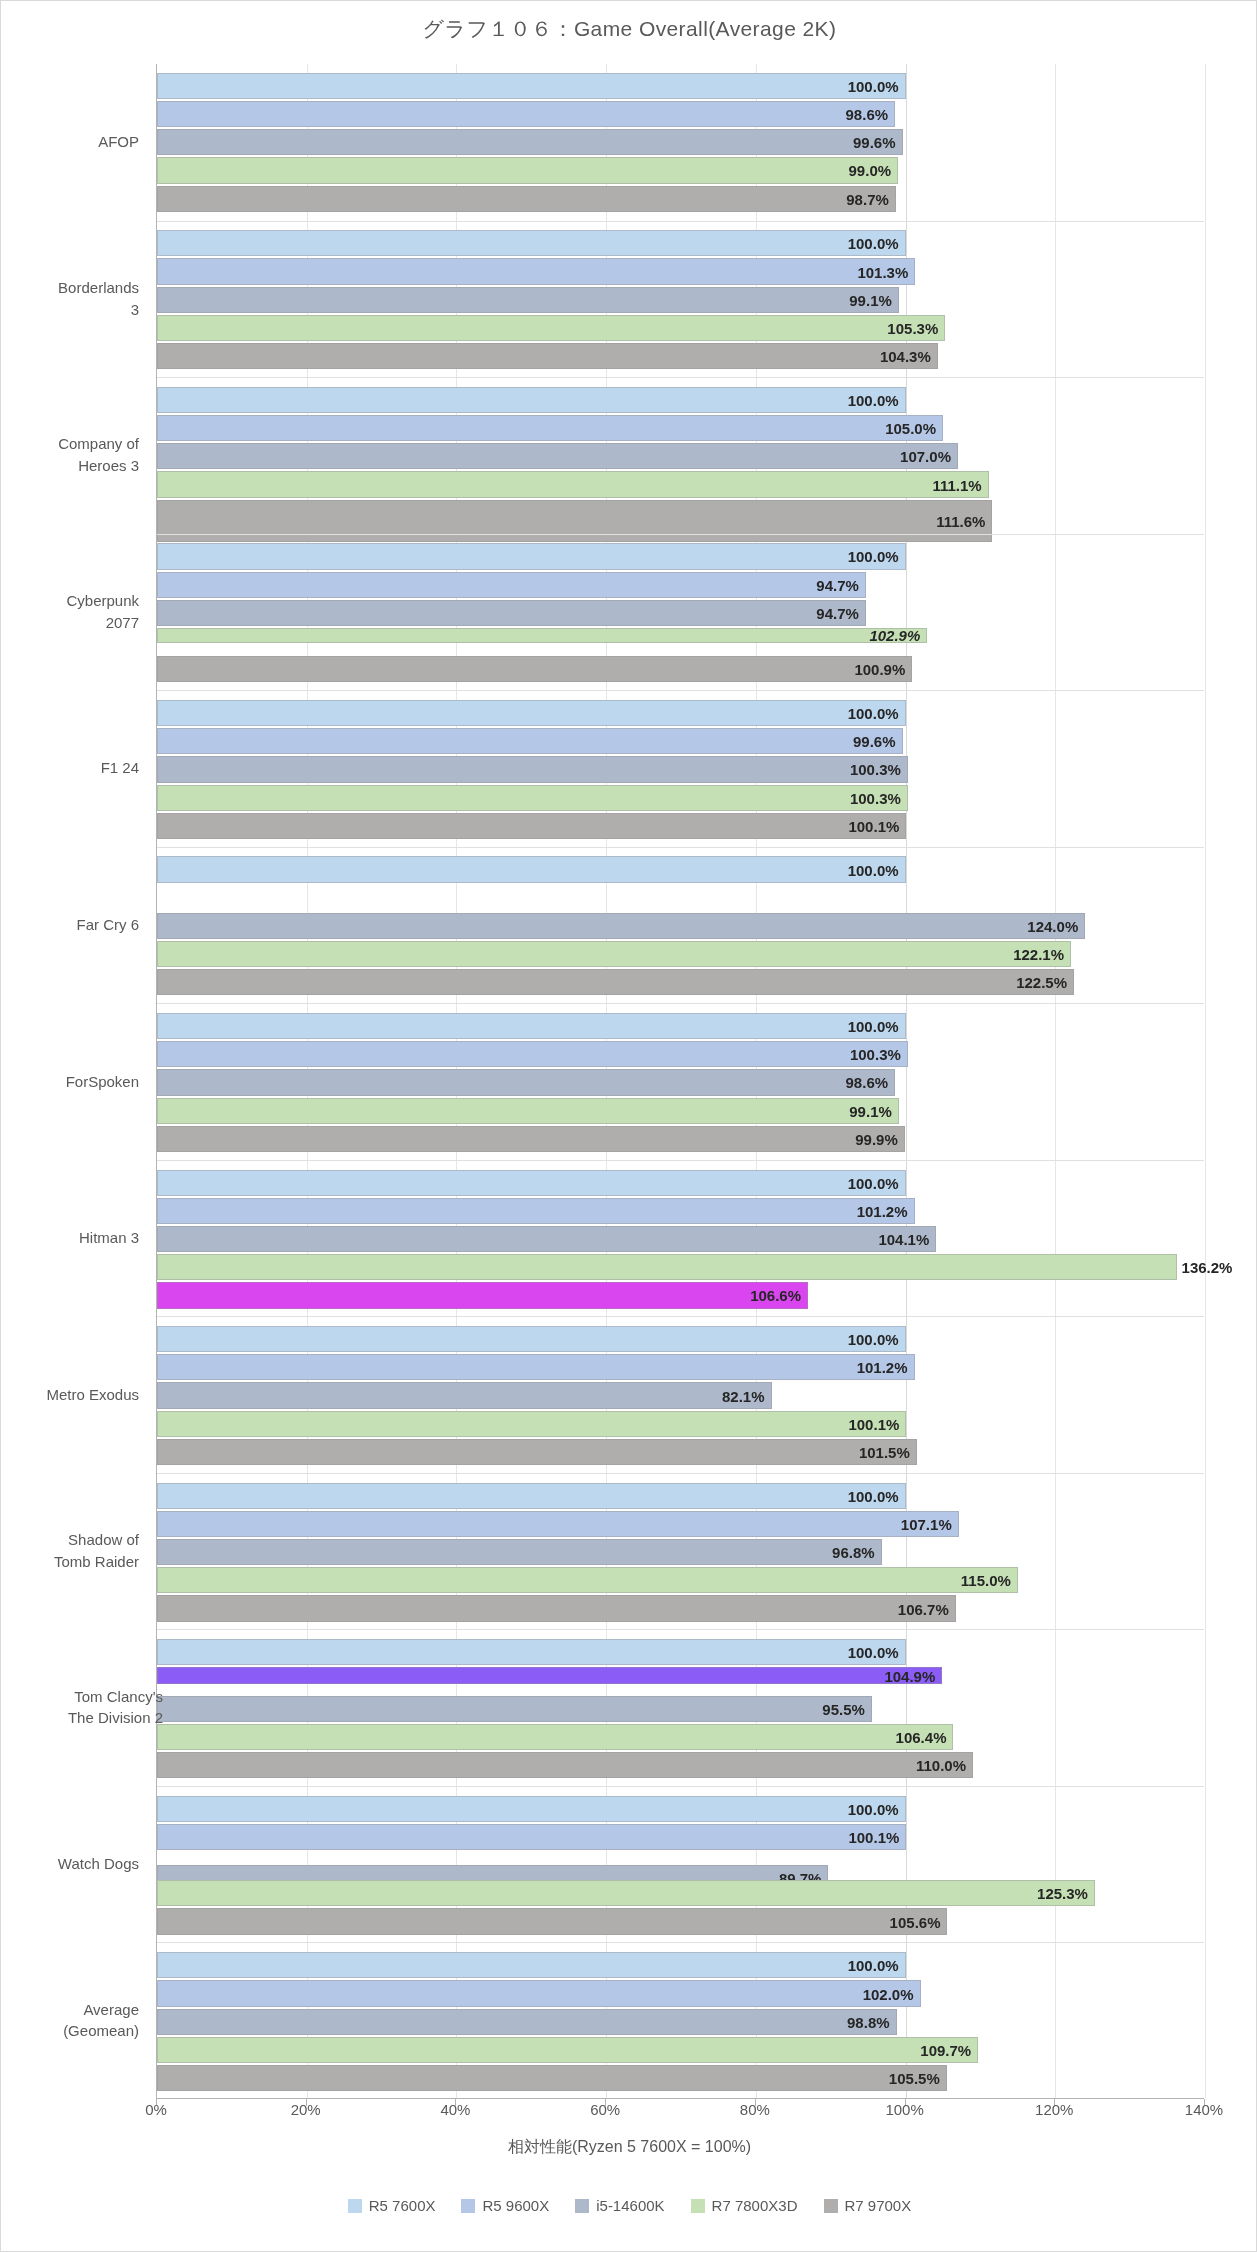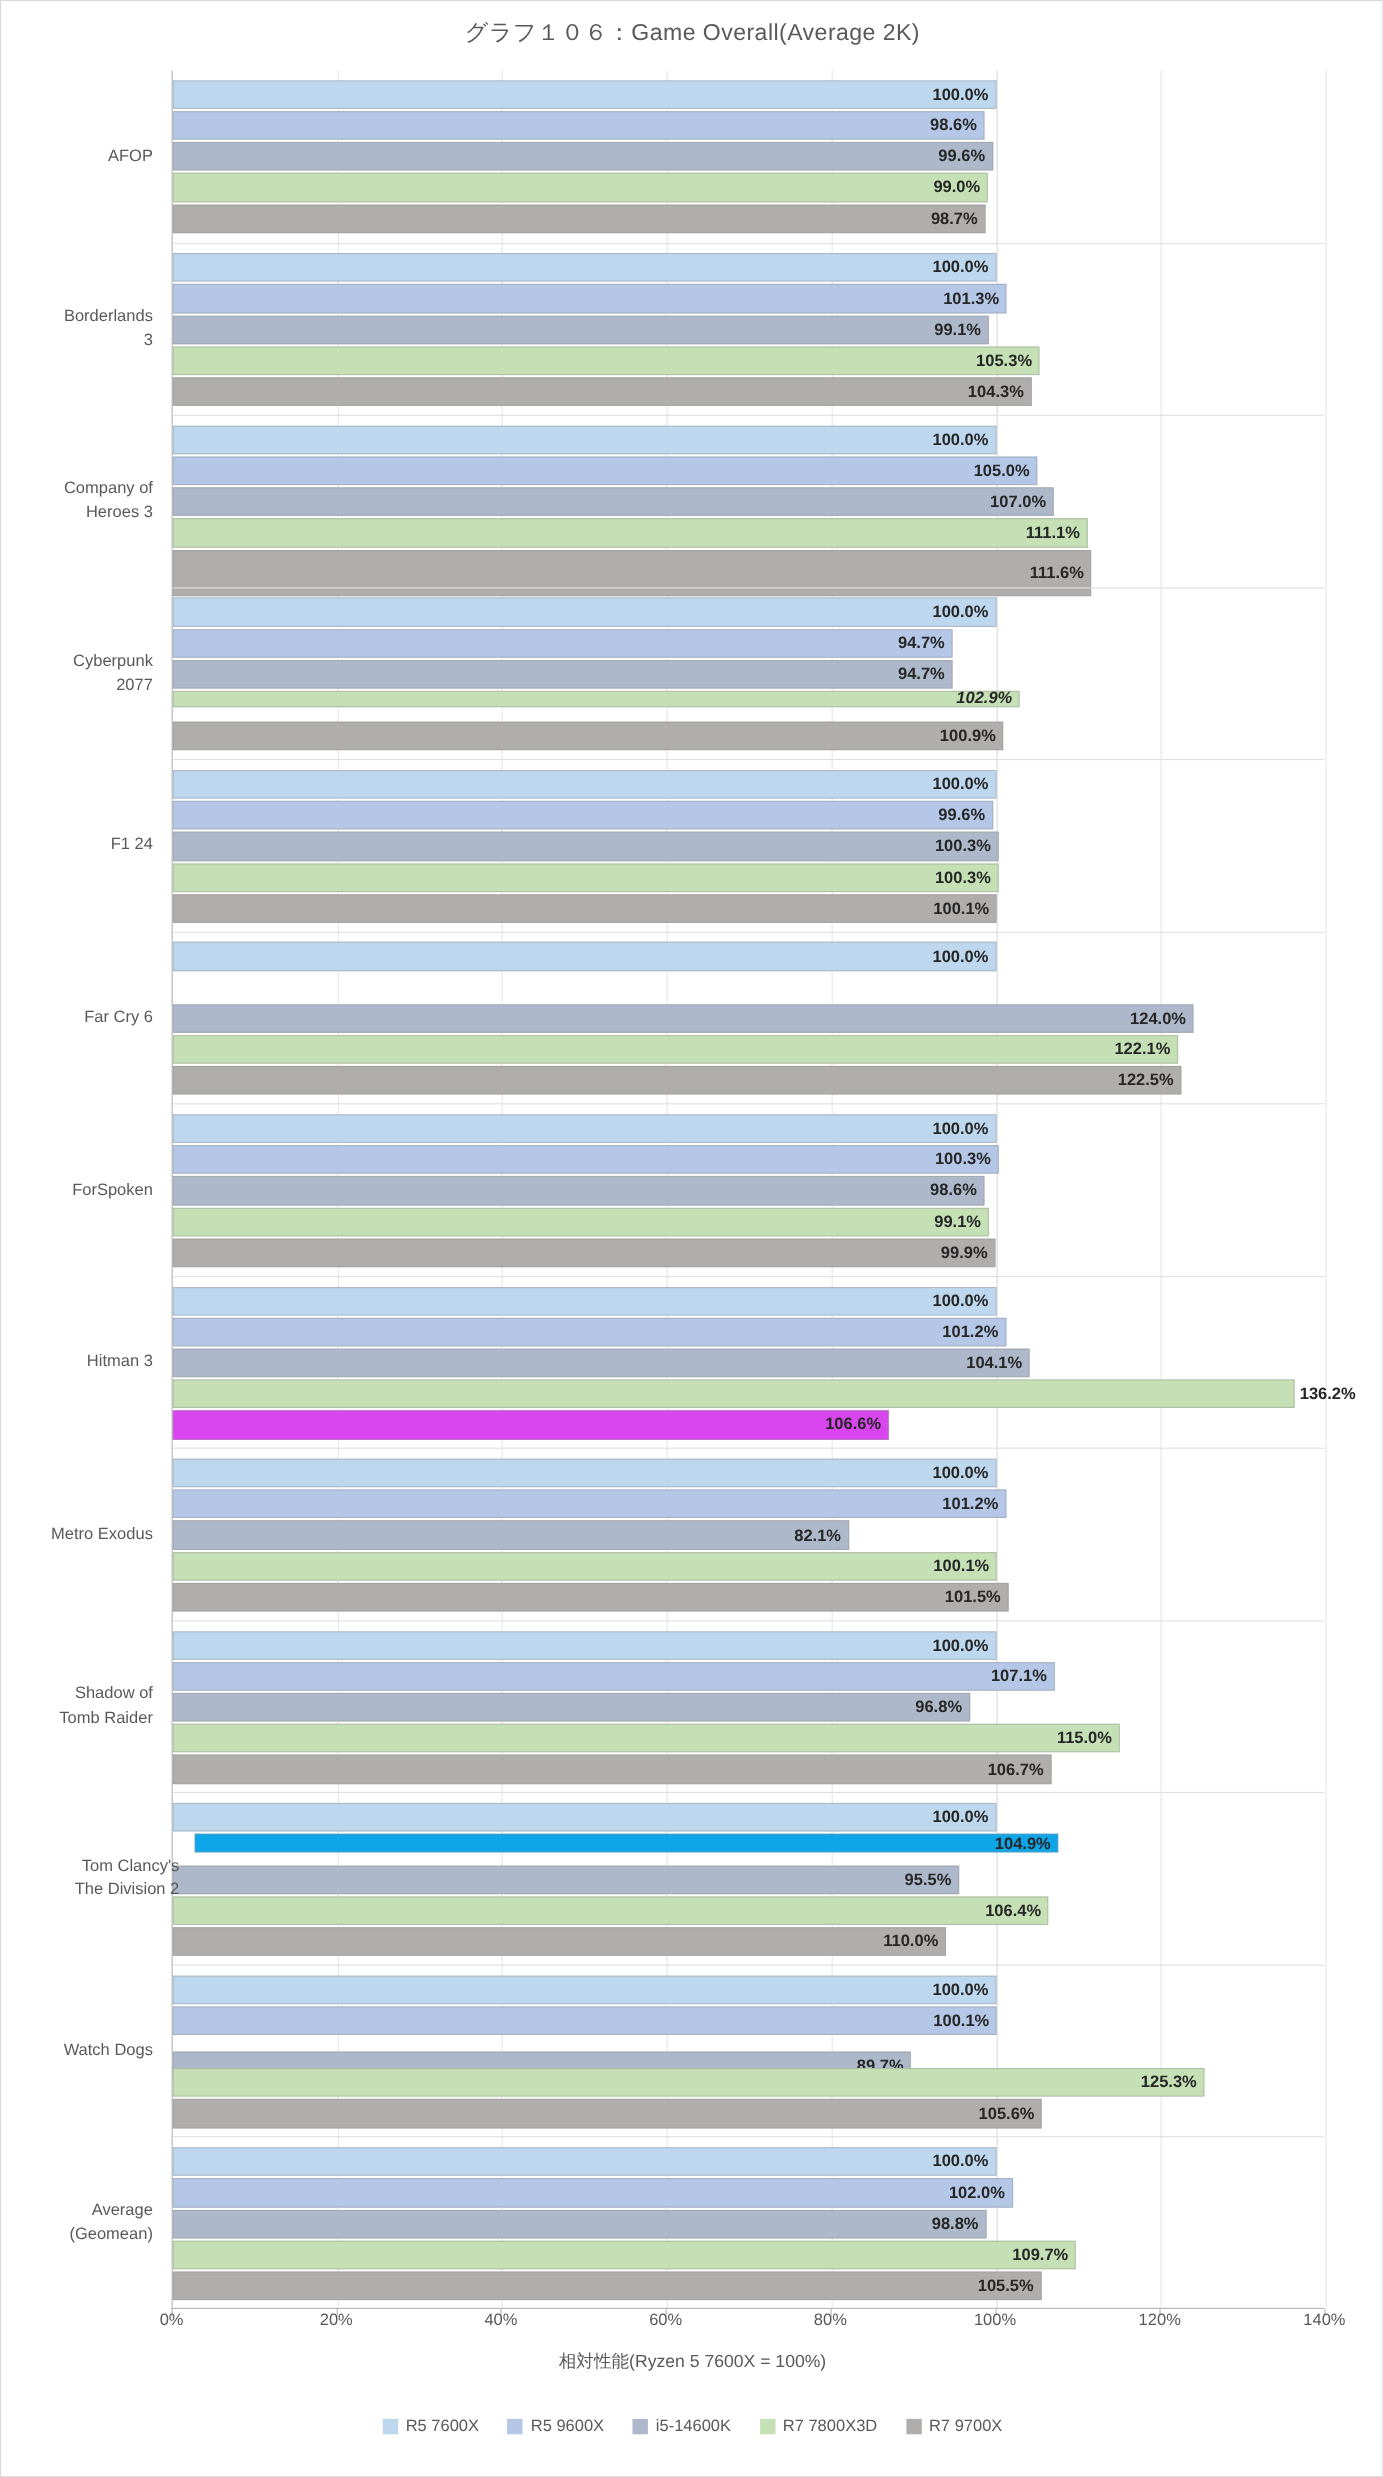--- a/index.html
+++ b/index.html
@@ -265,30 +265,30 @@
           <span class="lbl">115.0%</span>
         </div>
         <div class="bar" title="Shadow of Tomb Raider — R7 9700X: 106.7%" style="top: 121.577px; height: 26.2051px; width: 798.726px; background: rgb(176, 174, 173); bottom: auto;">
           <span class="lbl">106.7%</span>
         </div>
       </div>
       <div class="group" style="top: 1565.38px; height: 156.538px;">
         <div class="bar" title="Tom Clancy's The Division 2 — R5 7600X: 100.0%" style="top: 8.75641px; height: 26.2051px; width: 748.571px; background: rgb(189, 215, 238); bottom: auto;">
           <span class="lbl">100.0%</span>
         </div>
-        <div class="bar" title="Tom Clancy's The Division 2 — R5 9600X: 104.9%" style="top: 36.9615px; height: 17px; width: 785.251px; background: #0ea5e9; bottom: auto; margin-left: 20px;">
+        <div class="bar" title="Tom Clancy's The Division 2 — R5 9600X: 104.9%" style="top: 36.9615px; height: 17px; width: 785.251px; background: #8b5cf6; bottom: auto;">
           <span class="lbl">104.9%</span>
         </div>
         <div class="bar" title="Tom Clancy's The Division 2 — i5-14600K: 95.5%" style="top: 65.1667px; height: 26.2051px; width: 714.886px; background: rgb(173, 185, 202); bottom: auto;">
           <span class="lbl">95.5%</span>
         </div>
         <div class="bar" title="Tom Clancy's The Division 2 — R7 7800X3D: 106.4%" style="top: 93.3718px; height: 26.2051px; width: 796.48px; background: rgb(197, 224, 180); bottom: auto;">
           <span class="lbl">106.4%</span>
         </div>
-        <div class="bar" title="Tom Clancy's The Division 2 — R7 9700X: 110.0%" style="top: 121.577px; height: 26.2051px; width: 703px; background: rgb(176, 174, 173); bottom: auto;">
+        <div class="bar" title="Tom Clancy's The Division 2 — R7 9700X: 110.0%" style="top: 121.577px; height: 26.2051px; width: 816px; background: rgb(176, 174, 173); bottom: auto;">
           <span class="lbl">110.0%</span>
         </div>
       </div>
       <div class="group" style="top: 1721.92px; height: 156.538px;">
         <div class="bar" title="Watch Dogs — R5 7600X: 100.0%" style="top: 8.75641px; height: 26.2051px; width: 748.571px; background: rgb(189, 215, 238); bottom: auto;">
           <span class="lbl">100.0%</span>
         </div>
         <div class="bar" title="Watch Dogs — R5 9600X: 100.1%" style="top: 36.9615px; height: 26.2051px; width: 749.32px; background: rgb(180, 199, 231); bottom: auto;">
           <span class="lbl">100.1%</span>
         </div>

